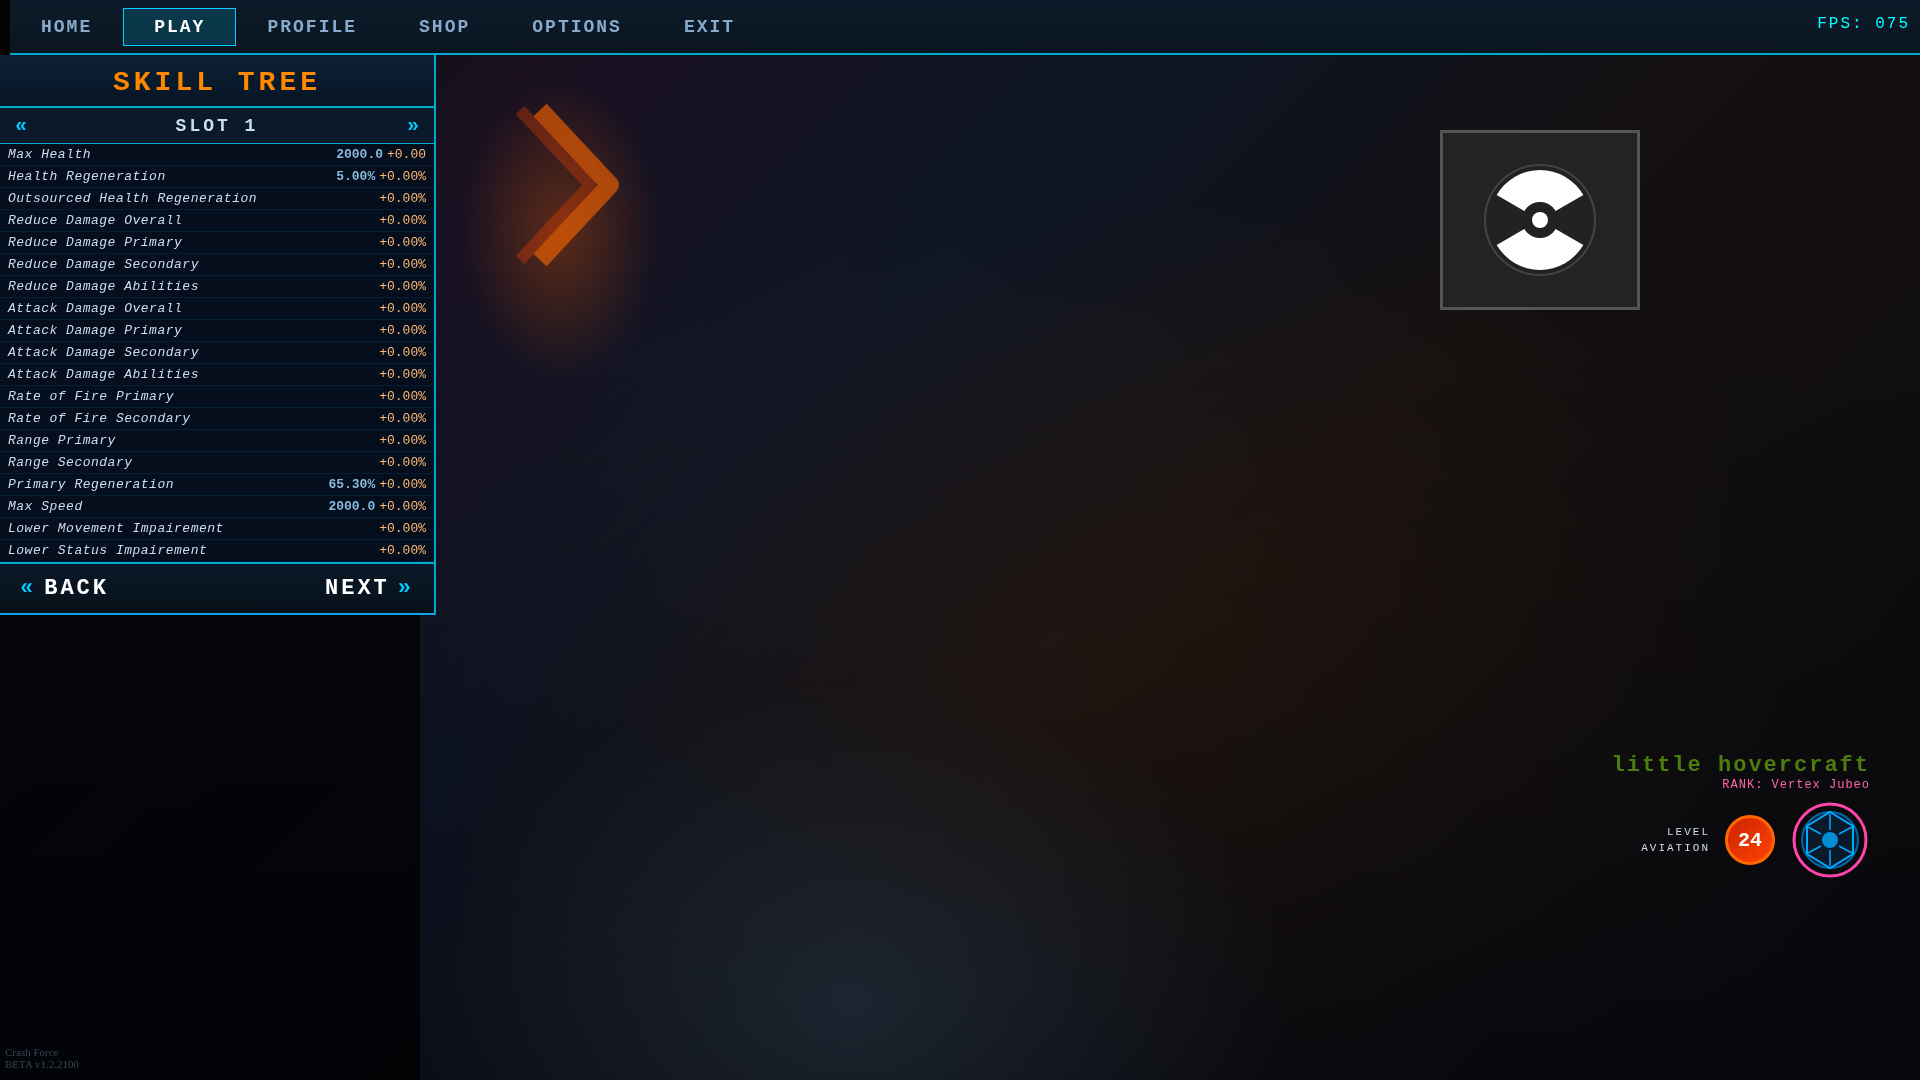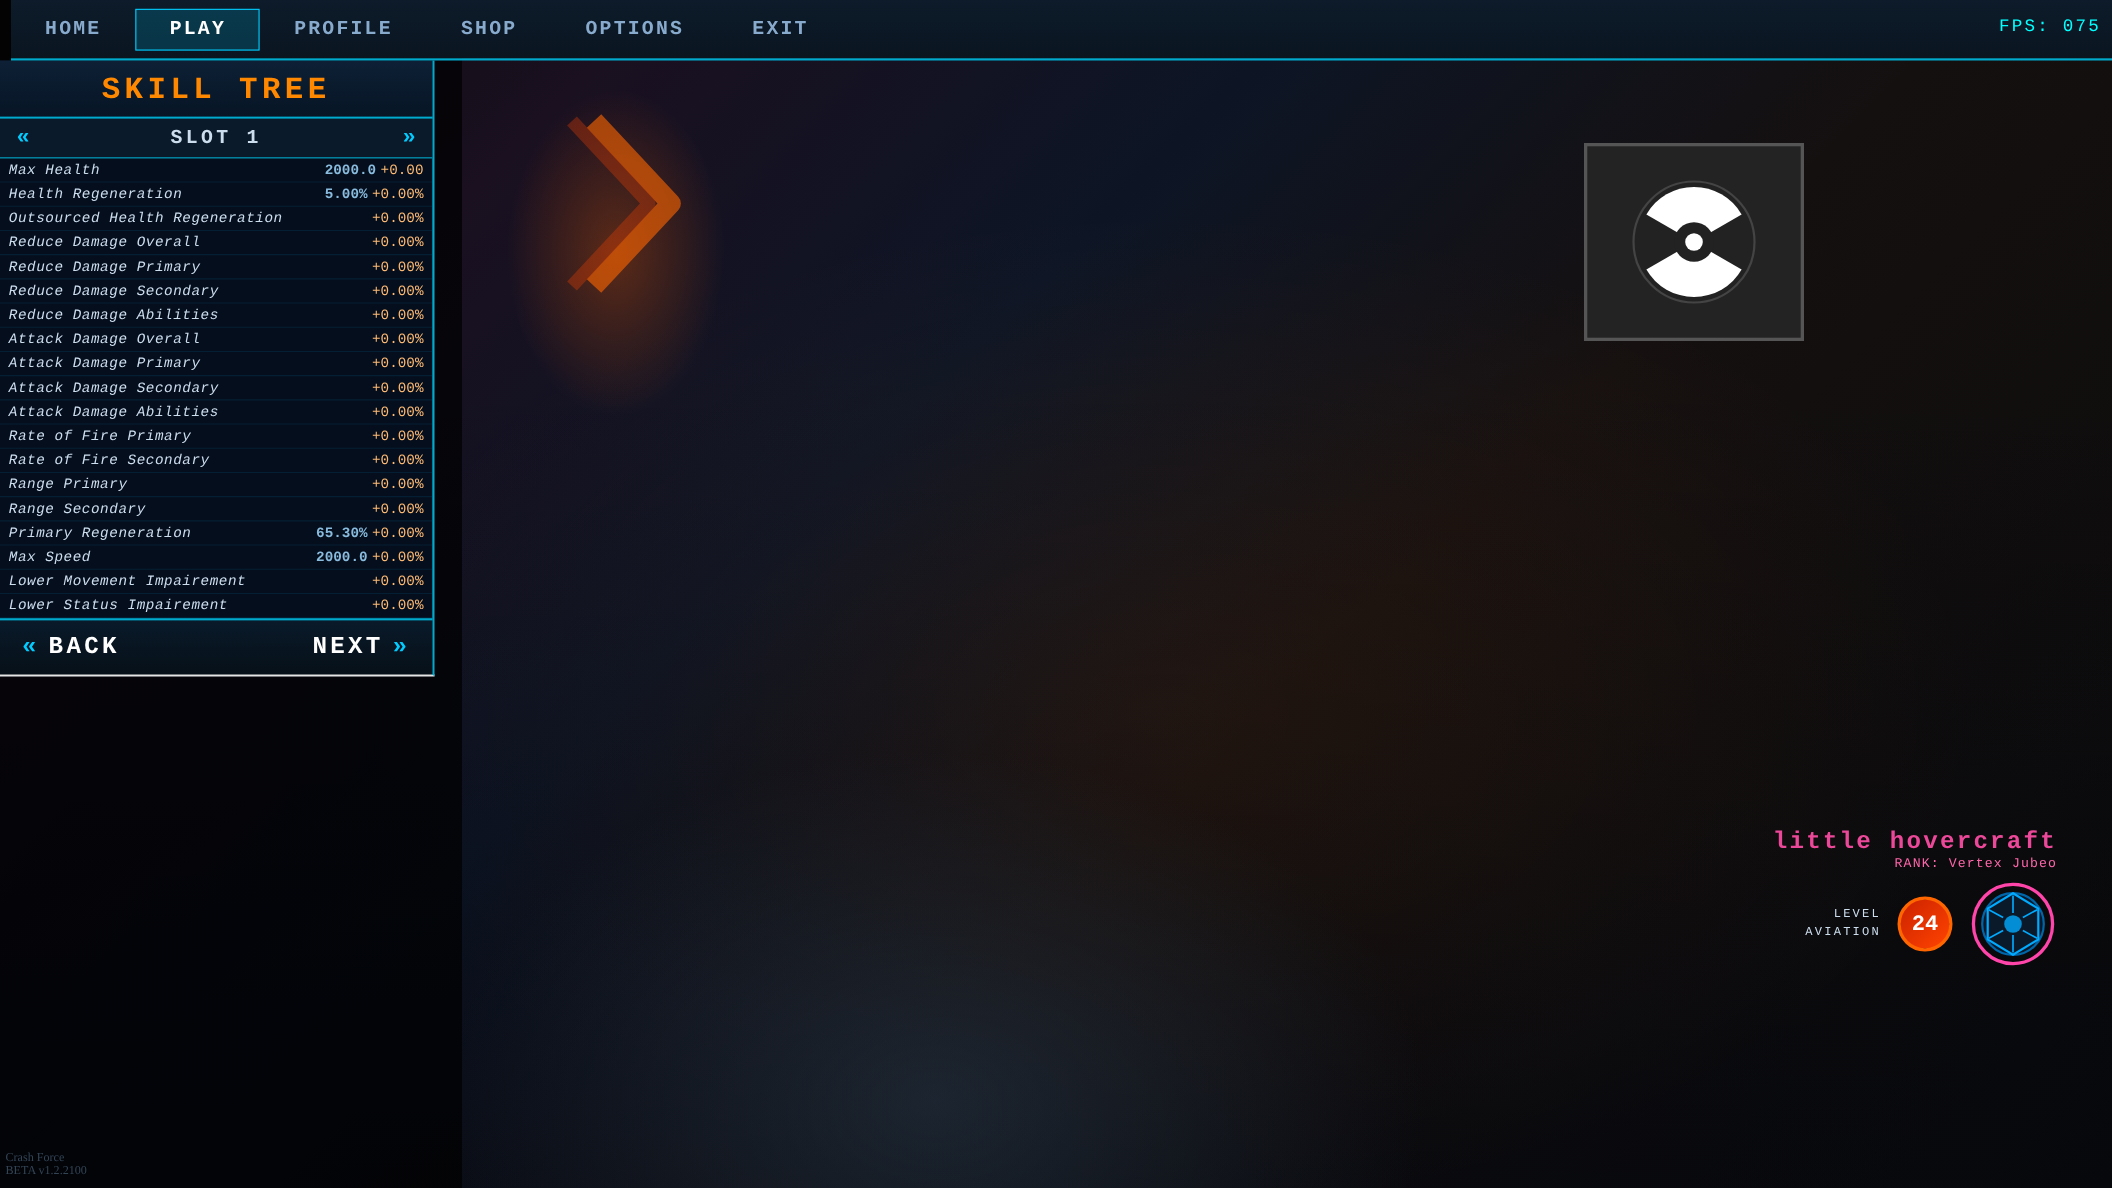--- a/index.html
+++ b/index.html
@@ -88,24 +88,24 @@
       font-size: 16px;
       font-family: 'Courier New', monospace;
       letter-spacing: 2px;
     }
 
     
     .skill-panel {
       position: absolute;
       top: 55px;
       left: 0;
-      width: 395px;
+      width: 436px;
       background: rgba(5, 15, 30, 0.92);
       border-right: 2px solid #00aacc;
-      border-bottom: 2px solid #e5e5e5;
+      border-bottom: 2px solid #0ea5e9;
       z-index: 5;
     }
 
     .panel-header {
       background: linear-gradient(180deg, #0d2035 0%, #071525 100%);
       border-bottom: 2px solid #00aacc;
       padding: 12px 10px 8px;
       text-align: center;
     }
 
@@ -225,21 +225,21 @@
     
     .player-info {
       position: absolute;
       bottom: 200px;
       right: 50px;
       z-index: 5;
       text-align: right;
     }
 
     .player-name {
-      color: #ec4899;
+      color: #4d7c0f;
       font-size: 22px;
       font-weight: bold;
       letter-spacing: 2px;
       font-family: 'Courier New', monospace;
     }
 
     .player-rank {
       color: #ff66aa;
       font-size: 12px;
       letter-spacing: 1px;

